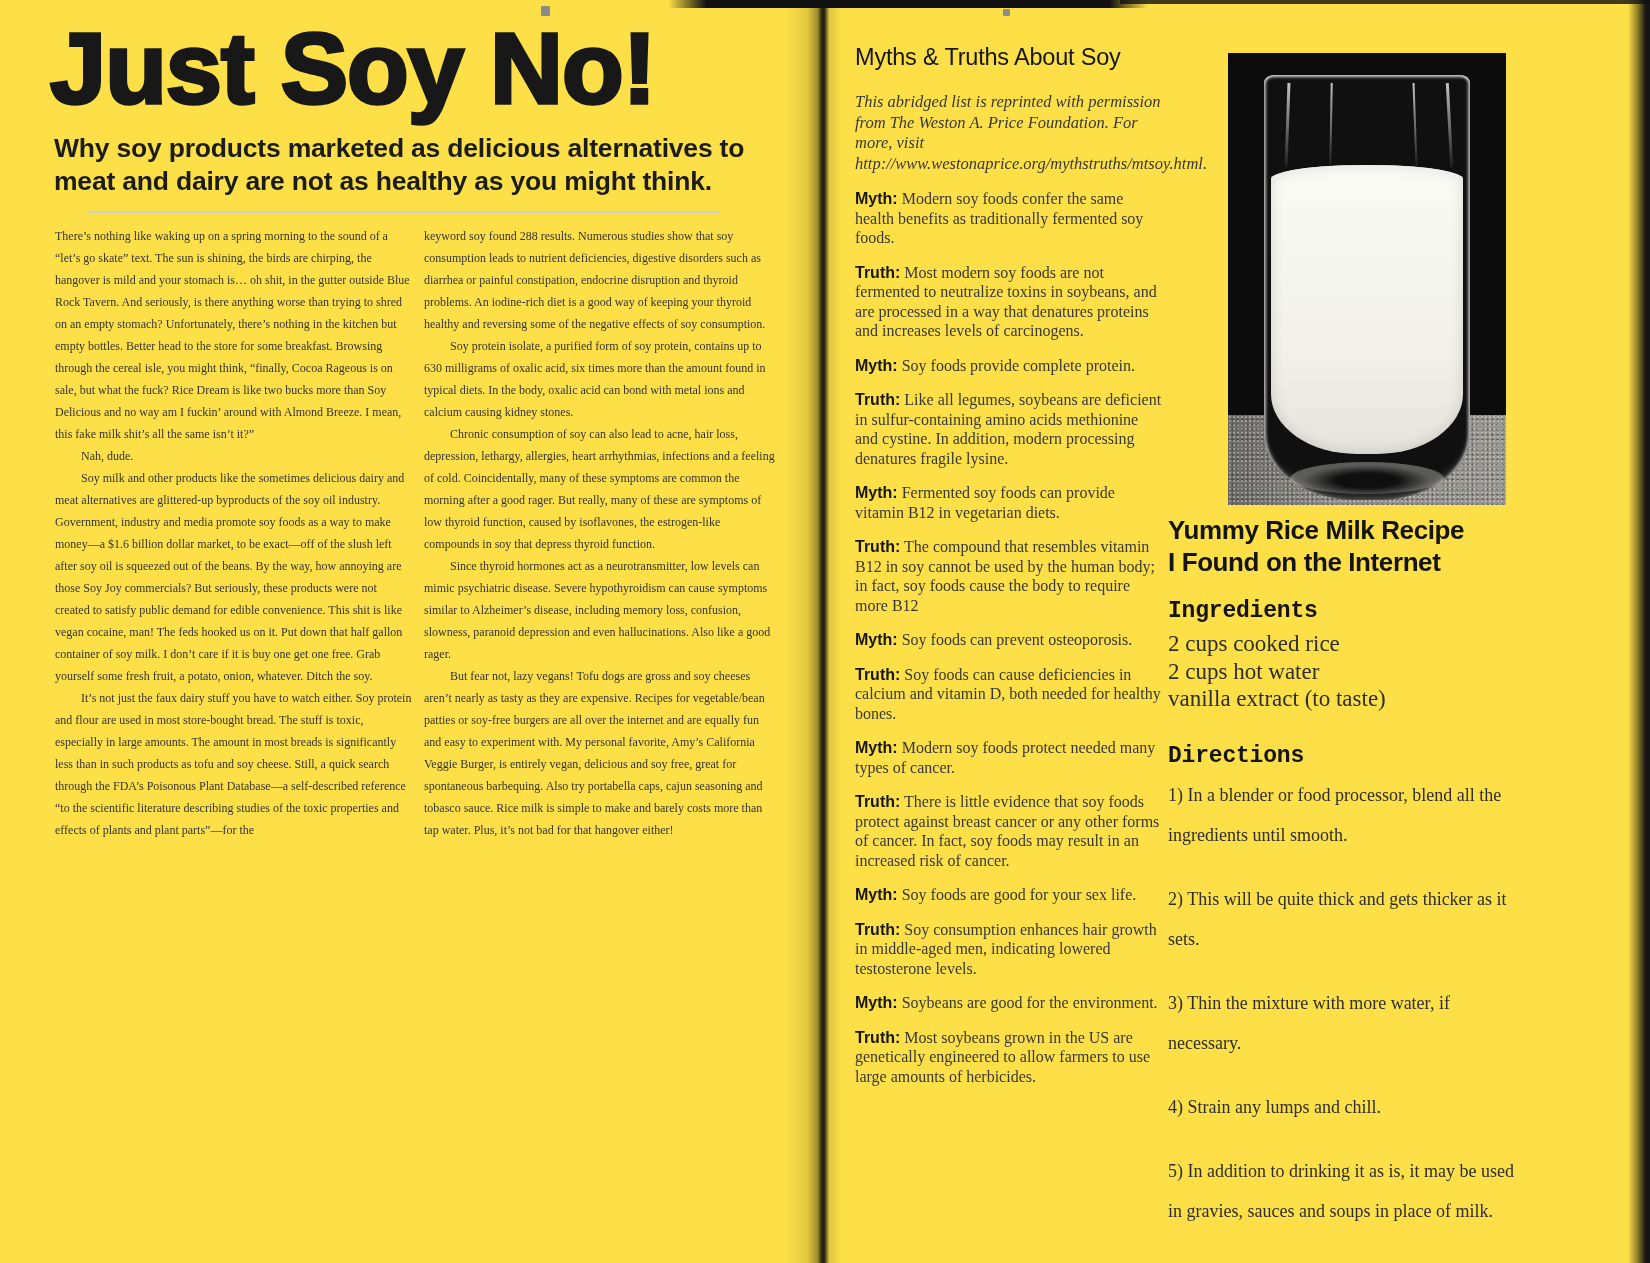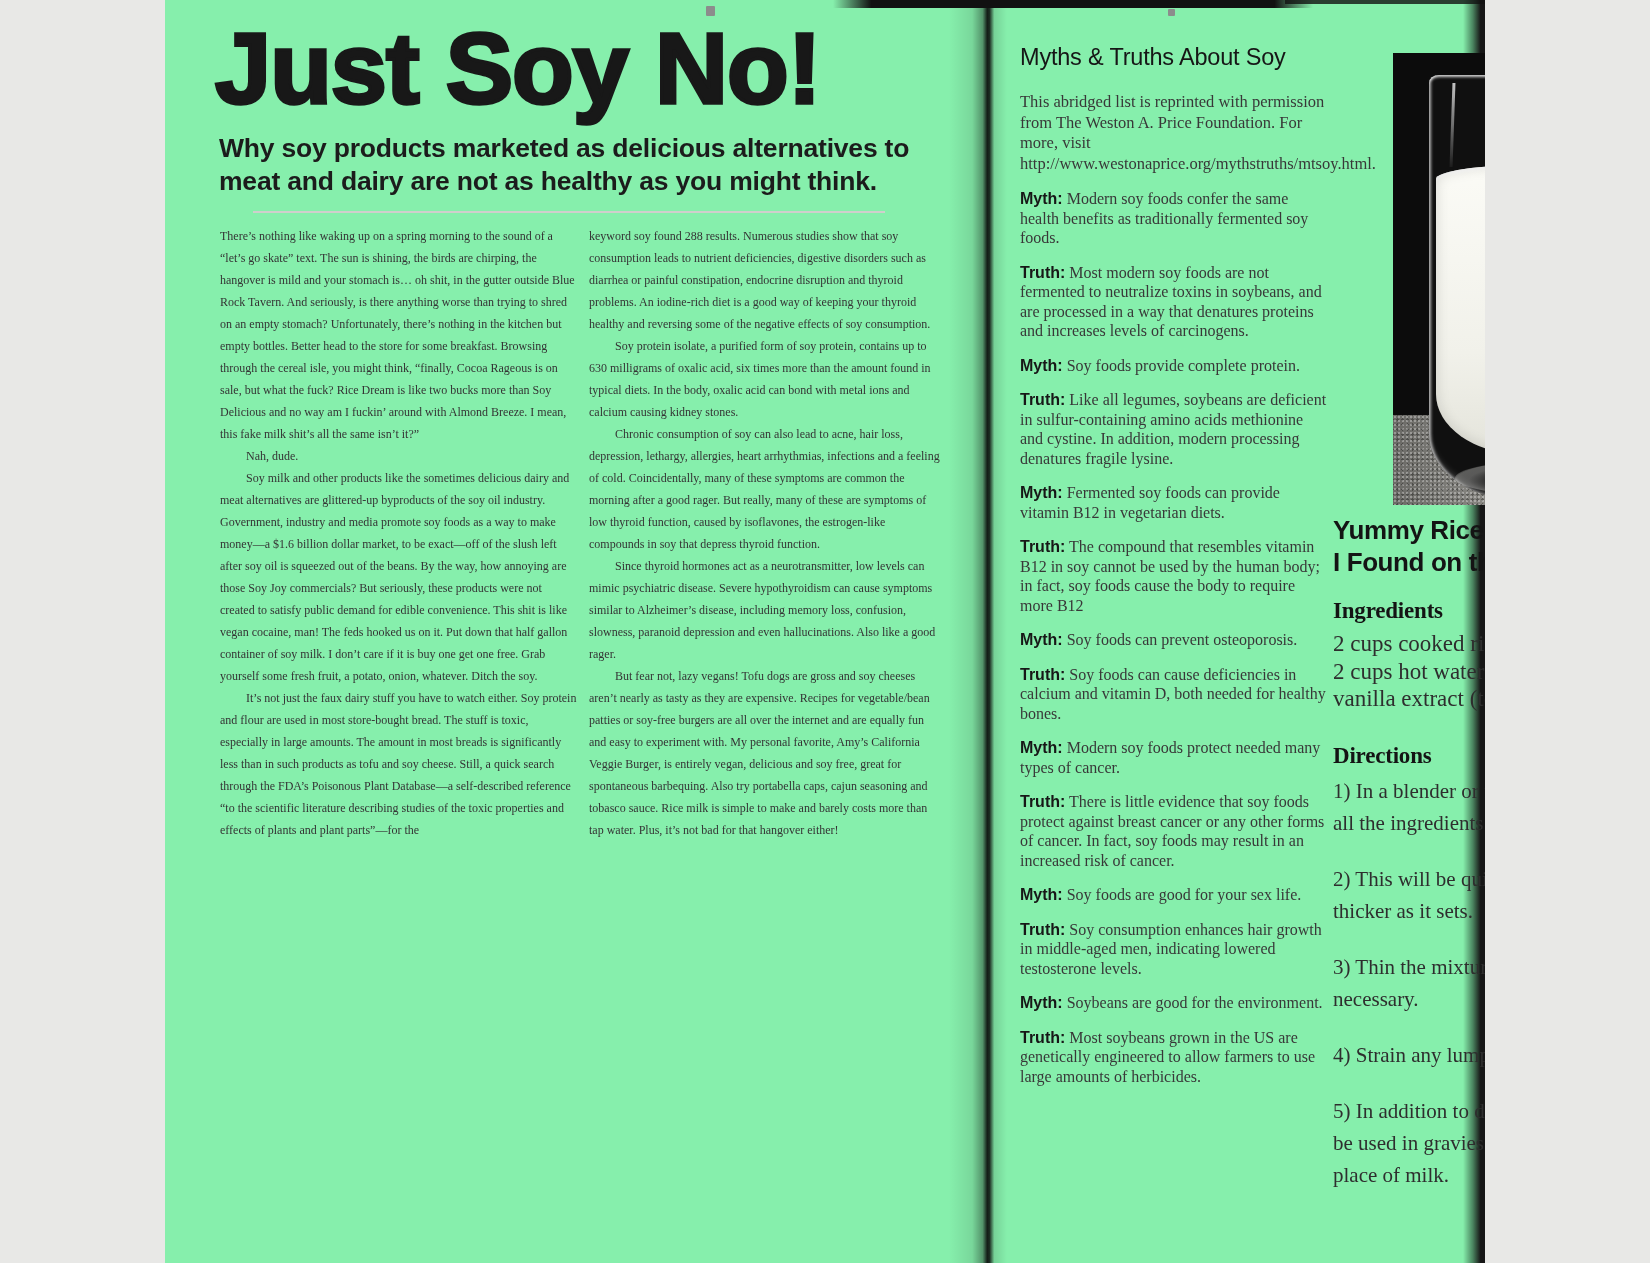--- a/index.html
+++ b/index.html
@@ -1,18 +1,18 @@
 <!DOCTYPE html>
 <html><head>
 <meta charset="utf-8">
 <style>
   html,body{margin:0;padding:0;background:#e8e8e6;}
   .sheet{
-    position:relative;width:1320px;height:1263px;margin:0 auto;
-    background:#86efac;overflow:hidden;
+    position:relative;width:1650px;height:1263px;margin:0 auto;
+    background:#fde047;overflow:hidden;
     font-family:"Liberation Serif", serif;color:#3a3a3a;
   }
   
   .gutter{
     position:absolute;left:784px;top:0;width:58px;height:1263px;
     background:linear-gradient(to right,
       rgba(0,0,0,0) 0%, rgba(0,0,0,0.10) 40%, rgba(0,0,0,0.38) 58%,
       rgba(10,10,10,0.92) 66%, rgba(10,10,10,0.85) 70%,
       rgba(0,0,0,0.12) 78%, rgba(0,0,0,0) 100%);
   }
@@ -48,21 +48,21 @@
   .col.c2{left:424px;width:352px;}
   .col p{margin:0;font-size:12px;line-height:22px;color:#343434;}
   .col p + p{text-indent:26px;}
   
   .myths-head{
     position:absolute;left:855px;top:44px;width:320px;
     font-family:"Liberation Sans", sans-serif;font-weight:400;
     font-size:23.5px;color:#161616;letter-spacing:-0.2px;
   }
   .myths-body{position:absolute;left:855px;top:92px;width:310px;}
-  .myths-body .intro{margin:0 0 4px 0;font-size:16.5px;line-height:20.5px;color:#383838;}
+  .myths-body .intro{margin:0 0 4px 0;font-size:16.5px;line-height:20.5px;color:#383838;font-style:italic;}
   .mt-item{margin:15px 0 0 0;font-size:16px;line-height:19.5px;color:#383838;}
   .mt-label{font-family:"Liberation Sans", sans-serif;font-weight:700;color:#171717;font-size:16px;}
   
   .photo{position:absolute;left:1228px;top:53px;width:278px;height:452px;background:#0c0c0c;overflow:hidden;}
   .photo .floor{
     position:absolute;left:0;right:0;bottom:0;height:90px;background-color:#8e8d88;
     background-image:
       radial-gradient(rgba(255,255,255,0.30) 1px, transparent 1.3px),
       radial-gradient(rgba(0,0,0,0.30) 1px, transparent 1.3px),
       linear-gradient(to right, rgba(0,0,0,0.25), rgba(0,0,0,0) 40%, rgba(255,255,255,0.08));
@@ -94,26 +94,26 @@
     position:absolute;left:26px;right:26px;bottom:6px;height:32px;border-radius:50%;
     background:radial-gradient(ellipse at 50% 58%, rgba(15,15,15,0.95) 28%, rgba(150,150,148,0.55) 58%, rgba(235,235,230,0.35) 70%, transparent 78%);
   }
   
   .recipe{position:absolute;left:1168px;top:514px;width:352px;}
   .recipe-head{
     font-family:"Liberation Sans", sans-serif;font-weight:700;
     font-size:26px;line-height:32px;color:#141414;letter-spacing:-0.4px;margin:0;
   }
   .sec-head{
-    font-family:Liberation Serif, serif;font-weight:700;
+    font-family:Liberation Mono, monospace;font-weight:700;
     font-size:23px;color:#141414;margin:20px 0 6px 0;letter-spacing:-0.2px;
   }
   .sec-head.directions{margin-top:30px;}
   .ing{margin:0;font-size:23px;line-height:27.5px;color:#2e2e2e;}
-  .dir{margin:1px 0 24px 0;font-size:21px;line-height:32px;color:#2e2e2e;}
+  .dir{margin:1px 0 24px 0;font-size:18px;line-height:40px;color:#2e2e2e;}
   .dir:last-child{margin-bottom:0;}
 </style>
 </head>
 <body>
 
 <div class="sheet">
 
   <div class="gutter"></div>
   <div class="right-edge"></div>
   <div class="top-edge-a"></div>

